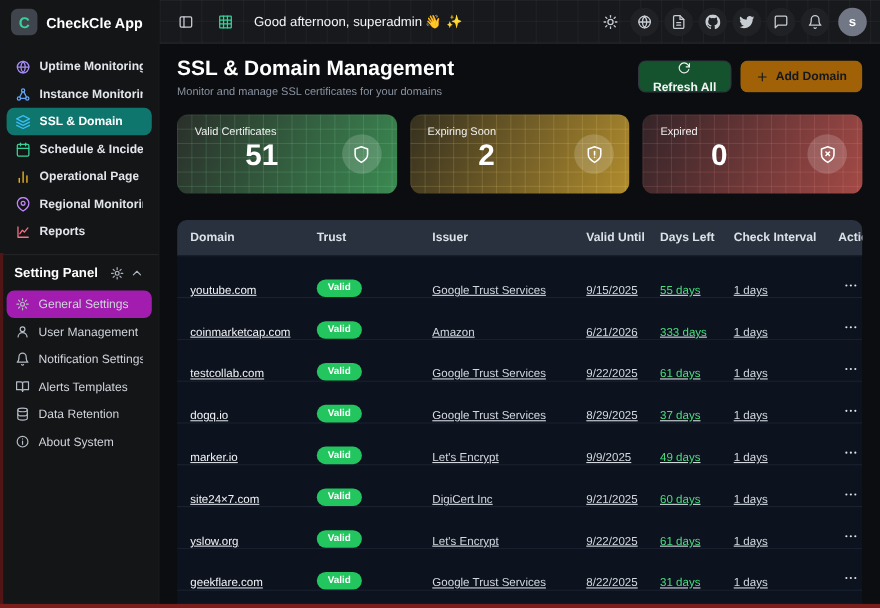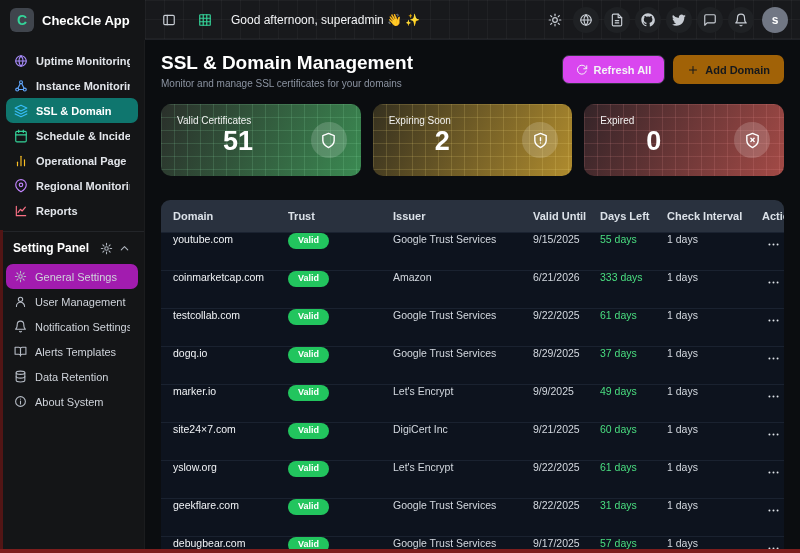--- a/index.html
+++ b/index.html
@@ -41,38 +41,38 @@
   .setting-item .icon{width:13px;height:13px;color:#b6bcc6;flex:none;}
 
   
   .content{flex:1;padding:12px 16px 0;box-sizing:border-box;overflow:hidden;}
   .content-header{display:flex;align-items:flex-start;height:42px;}
   .page-title{font-size:19px;font-weight:700;color:#fff;line-height:1.15;}
   .page-subtitle{font-size:10px;color:#8b93a1;margin-top:4px;}
   .header-actions{margin-left:auto;display:flex;gap:8px;align-items:center;margin-top:3px;}
   .btn{display:flex;align-items:center;gap:6px;height:29px;padding:0 13px;border-radius:7px;font-size:11px;font-weight:600;border:1px solid transparent;box-sizing:border-box;white-space:nowrap;}
   .btn .icon{width:12px;height:12px;}
-  .btn-ghost{background:#d946ef;border-color:#31363f;color:#f3f4f6;}
+  .btn-ghost{background:#14532d;border-color:#31363f;color:#f3f4f6;flex-direction:column;}
   .btn-primary{background:#a16207;color:#15181d;}
 
   .stats{display:flex;gap:12px;margin-top:10px;}
   .stat-card{flex:1;height:72px;border-radius:10px;position:relative;overflow:hidden;padding:11px 16px;box-sizing:border-box;
     background:linear-gradient(115deg,var(--from) 0%,var(--to) 100%);}
   .stat-card::before{content:"";position:absolute;inset:0;
     background-image:linear-gradient(var(--grid) 1px,transparent 1px),linear-gradient(90deg,var(--grid) 1px,transparent 1px);
     background-size:13px 13px;}
   .stat-label{position:relative;font-size:10px;color:rgba(255,255,255,.93);font-weight:500;}
   .stat-value{position:relative;font-size:27px;font-weight:700;color:#fff;margin-top:2px;line-height:1;margin-left:46px;}
   .stat-icon{position:absolute;right:14px;top:50%;transform:translateY(-50%);width:36px;height:36px;border-radius:50%;background:rgba(255,255,255,.17);display:flex;align-items:center;justify-content:center;color:#fff;}
   .stat-icon .icon{width:17px;height:17px;}
 
   
   .table{margin-top:24px;border-radius:9px 9px 0 0;overflow:hidden;}
   .thead{display:flex;align-items:center;height:32px;background:#29313e;padding:0 12px;font-size:11px;font-weight:600;color:#dbe1e8;}
-  .trow{display:flex;align-items:flex-start;height:37px;background:#0d131e;padding:0 12px;border-top:1px solid #1a2230;font-size:10.5px;color:#d3d8df;}
+  .trow{display:flex;align-items:flex-end;height:37px;background:#0d131e;padding:0 12px;border-top:1px solid #1a2230;font-size:10.5px;color:#d3d8df;text-decoration:underline;}
   .c-domain{width:115px;flex:none;}
   .c-status{width:85px;flex:none;}
   .c-issuer{width:140px;flex:none;padding-left:20px;}
   .c-until{width:67px;flex:none;}
   .c-days{width:67px;flex:none;}
   .c-interval{width:95px;flex:none;}
   .c-actions{flex:1;display:flex;justify-content:flex-end;}
   .trow .c-domain{color:#f1f3f6;font-weight:500;}
   .trow .c-days{color:#4ade80;}
   .pill{display:inline-block;background:#22c55e;color:#fff;font-size:9px;font-weight:700;padding:3px 10px;border-radius:999px;line-height:1.1;}

